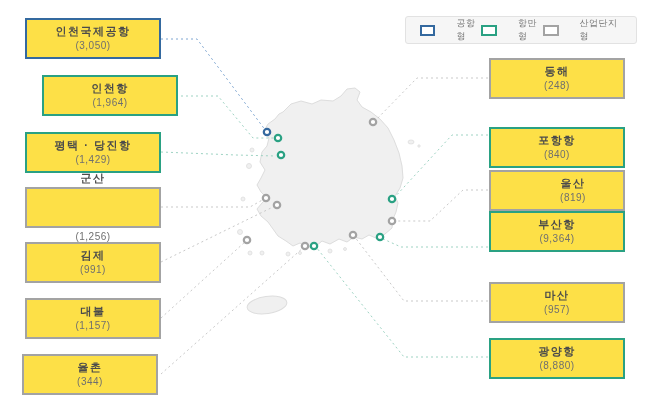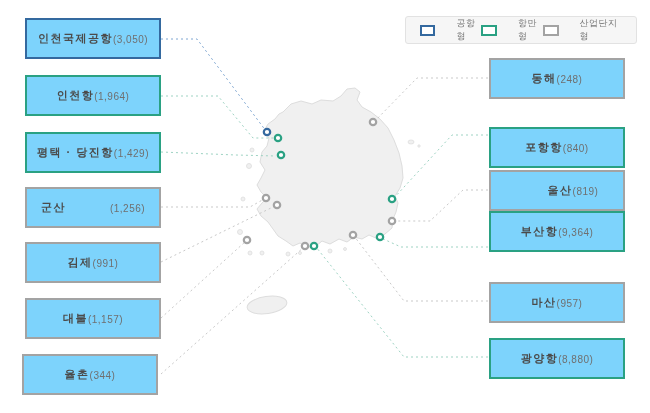--- a/index.html
+++ b/index.html
@@ -2,23 +2,23 @@
 <html><head>
 <meta charset="utf-8">
 <style>
   html,body{margin:0;padding:0;background:#fff;}
   .stage{
     position:relative;width:650px;height:413px;background:#ffffff;overflow:hidden;
     font-family:"Liberation Sans","DejaVu Sans",sans-serif;
   }
   .map-layer{position:absolute;left:0;top:0;width:650px;height:413px;}
   .zone-box{
-    position:absolute;width:136px;height:41px;background:#7dd3fc;
+    position:absolute;width:136px;height:41px;background:#fde047;
     border:2px solid #a3a3a3;box-sizing:border-box;
-    display:flex;flex-direction:row;align-items:center;justify-content:center;
+    display:flex;flex-direction:column;align-items:center;justify-content:center;
     z-index:2;
   }
   .zone-name{font-size:11px;font-weight:bold;color:#4b4b4b;letter-spacing:1.5px;line-height:13px;}
   .zone-value{font-size:10px;color:#6f6f6f;letter-spacing:0.5px;line-height:12px;margin-top:2px;}
   .legend{
     position:absolute;left:405px;top:16px;width:232px;height:28px;box-sizing:border-box;
     background:#f6f6f6;border:1px solid #e2e2e2;border-radius:3px;
     display:flex;align-items:center;justify-content:space-between;padding:0 14px;z-index:2;
   }
   .legend-item{display:flex;align-items:center;gap:5px;}
@@ -102,21 +102,21 @@
     <div class="legend-item">
       <span class="legend-swatch" style="border-color: rgb(163, 163, 163);"></span>
       <span class="legend-label">산업단지형</span>
     </div>
   </div>
 
   <div class="zone-box" style="left: 25px; top: 18px; border-color: rgb(52, 105, 159);">
     <div class="zone-name">인천국제공항</div>
     <div class="zone-value">(3,050)</div>
   </div>
-  <div class="zone-box" style="left: 25px; top: 75px; border-color: rgb(42, 161, 131);">
+  <div class="zone-box" style="left: 42px; top: 75px; border-color: rgb(42, 161, 131);">
     <div class="zone-name">인천항</div>
     <div class="zone-value">(1,964)</div>
   </div>
   <div class="zone-box" style="left: 25px; top: 132px; border-color: rgb(42, 161, 131);">
     <div class="zone-name">평택 · 당진항</div>
     <div class="zone-value">(1,429)</div>
   </div>
   <div class="zone-box" style="left: 25px; top: 187px; border-color: rgb(163, 163, 163); gap: 44px;">
     <div class="zone-name">군산</div>
     <div class="zone-value">(1,256)</div>

